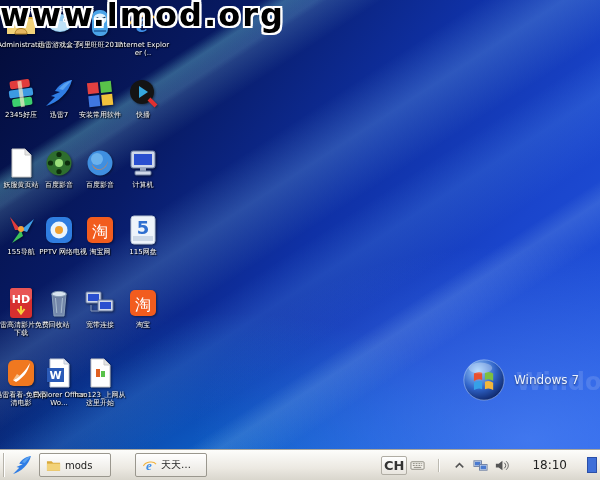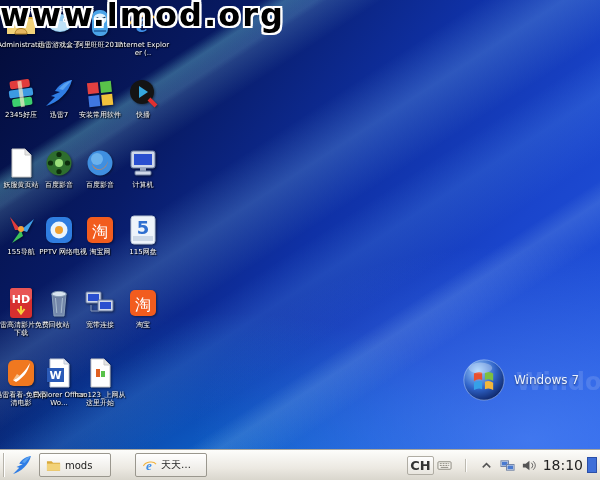--- a/index.html
+++ b/index.html
@@ -67,21 +67,21 @@
   .task-btn .t-ic { width:15px; height:15px; margin-right:4px; flex:none; }
   .task-btn .t-ic svg { width:15px; height:15px; }
   .task-btn span.t-lbl { overflow:hidden; text-overflow:ellipsis; }
   .tb-spacer { flex:1; }
 
   .tray { display:flex; align-items:center; margin-right:2px; }
   .lang-badge { font-size:13px; font-weight:bold; color:#333; border:1px solid #b0ada4;
     background:linear-gradient(#fff,#e8e5de); padding:1px 2px; border-radius:2px; cursor:pointer; }
   .tray-ic { width:15px; height:15px; margin:0 3px; cursor:pointer; }
   .tray-ic svg { width:15px; height:15px; }
-  .tray-time { font-size:14px; color:#222; margin:0 4px; cursor:pointer; }
+  .tray-time { font-size:12px; color:#222; margin:0 20px; cursor:pointer; }
   .show-desktop { width:10px; height:16px; background:#3f6fd8; border:1px solid #2a4fa8;
     margin-right:1px; cursor:pointer; }
 </style>
 </head>
 <body>
 
 <div class="desktop">
   <div class="streaks"></div>
   <div class="cyan-edge"></div>
 

